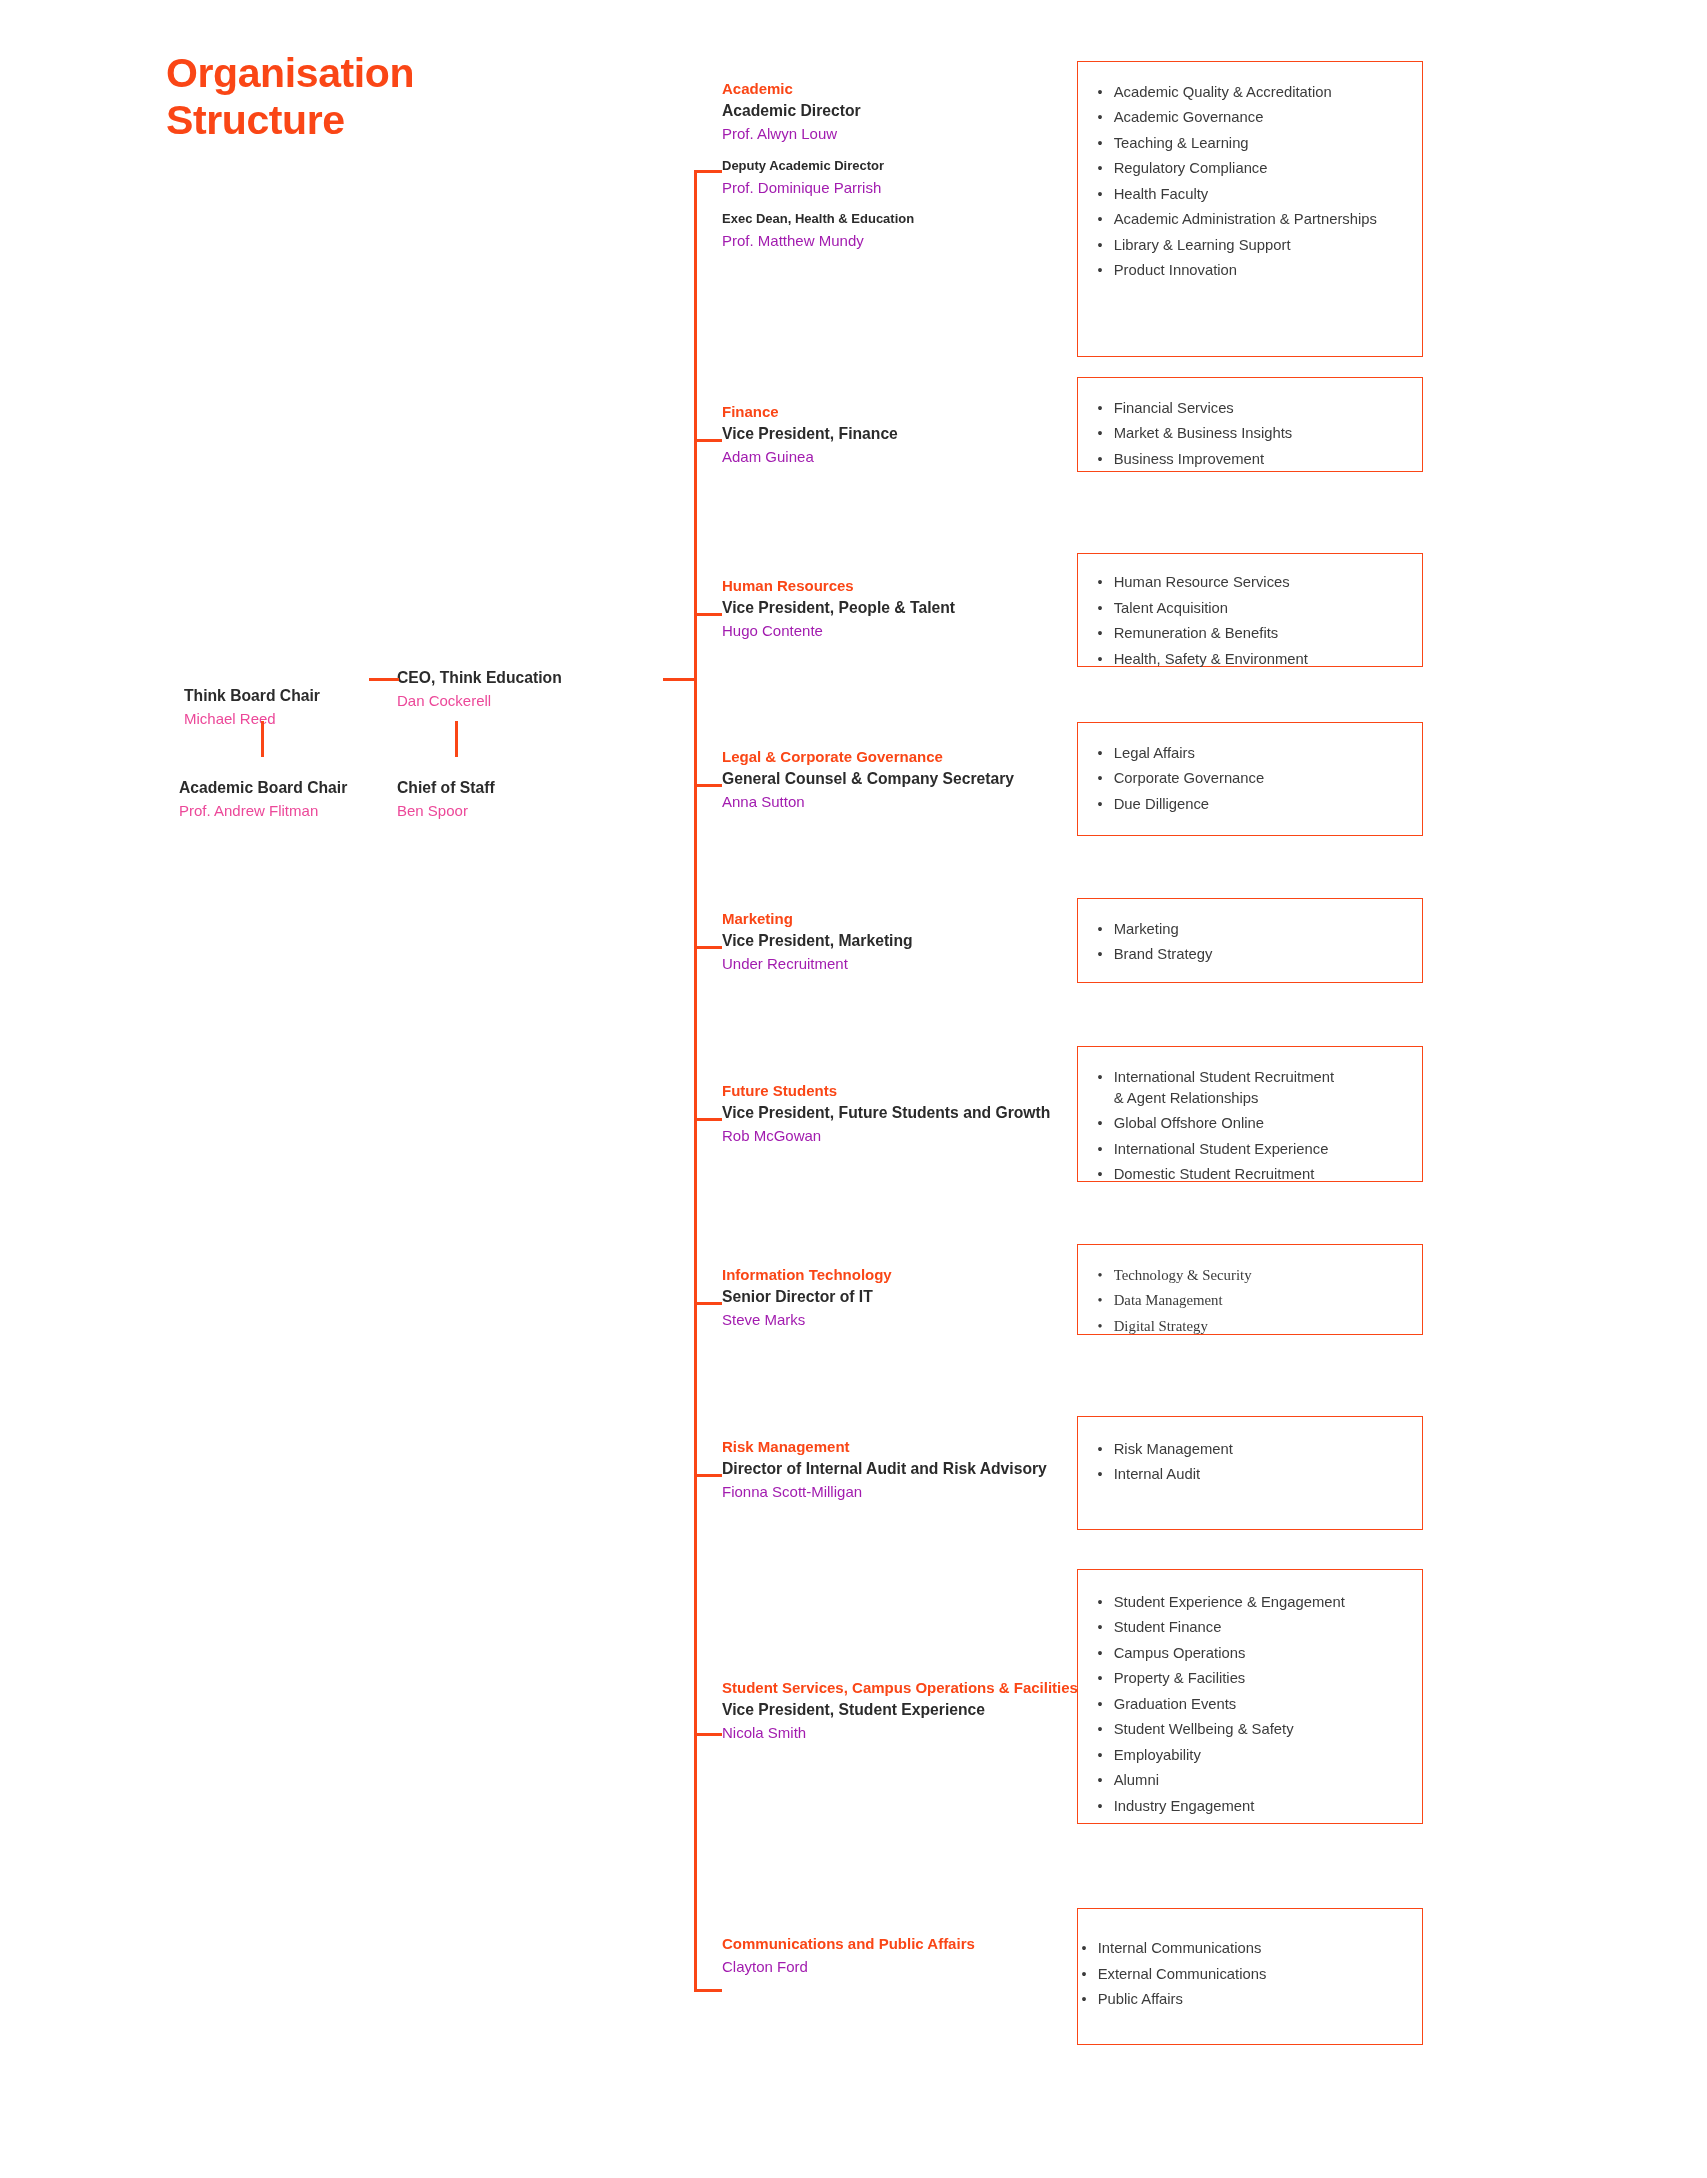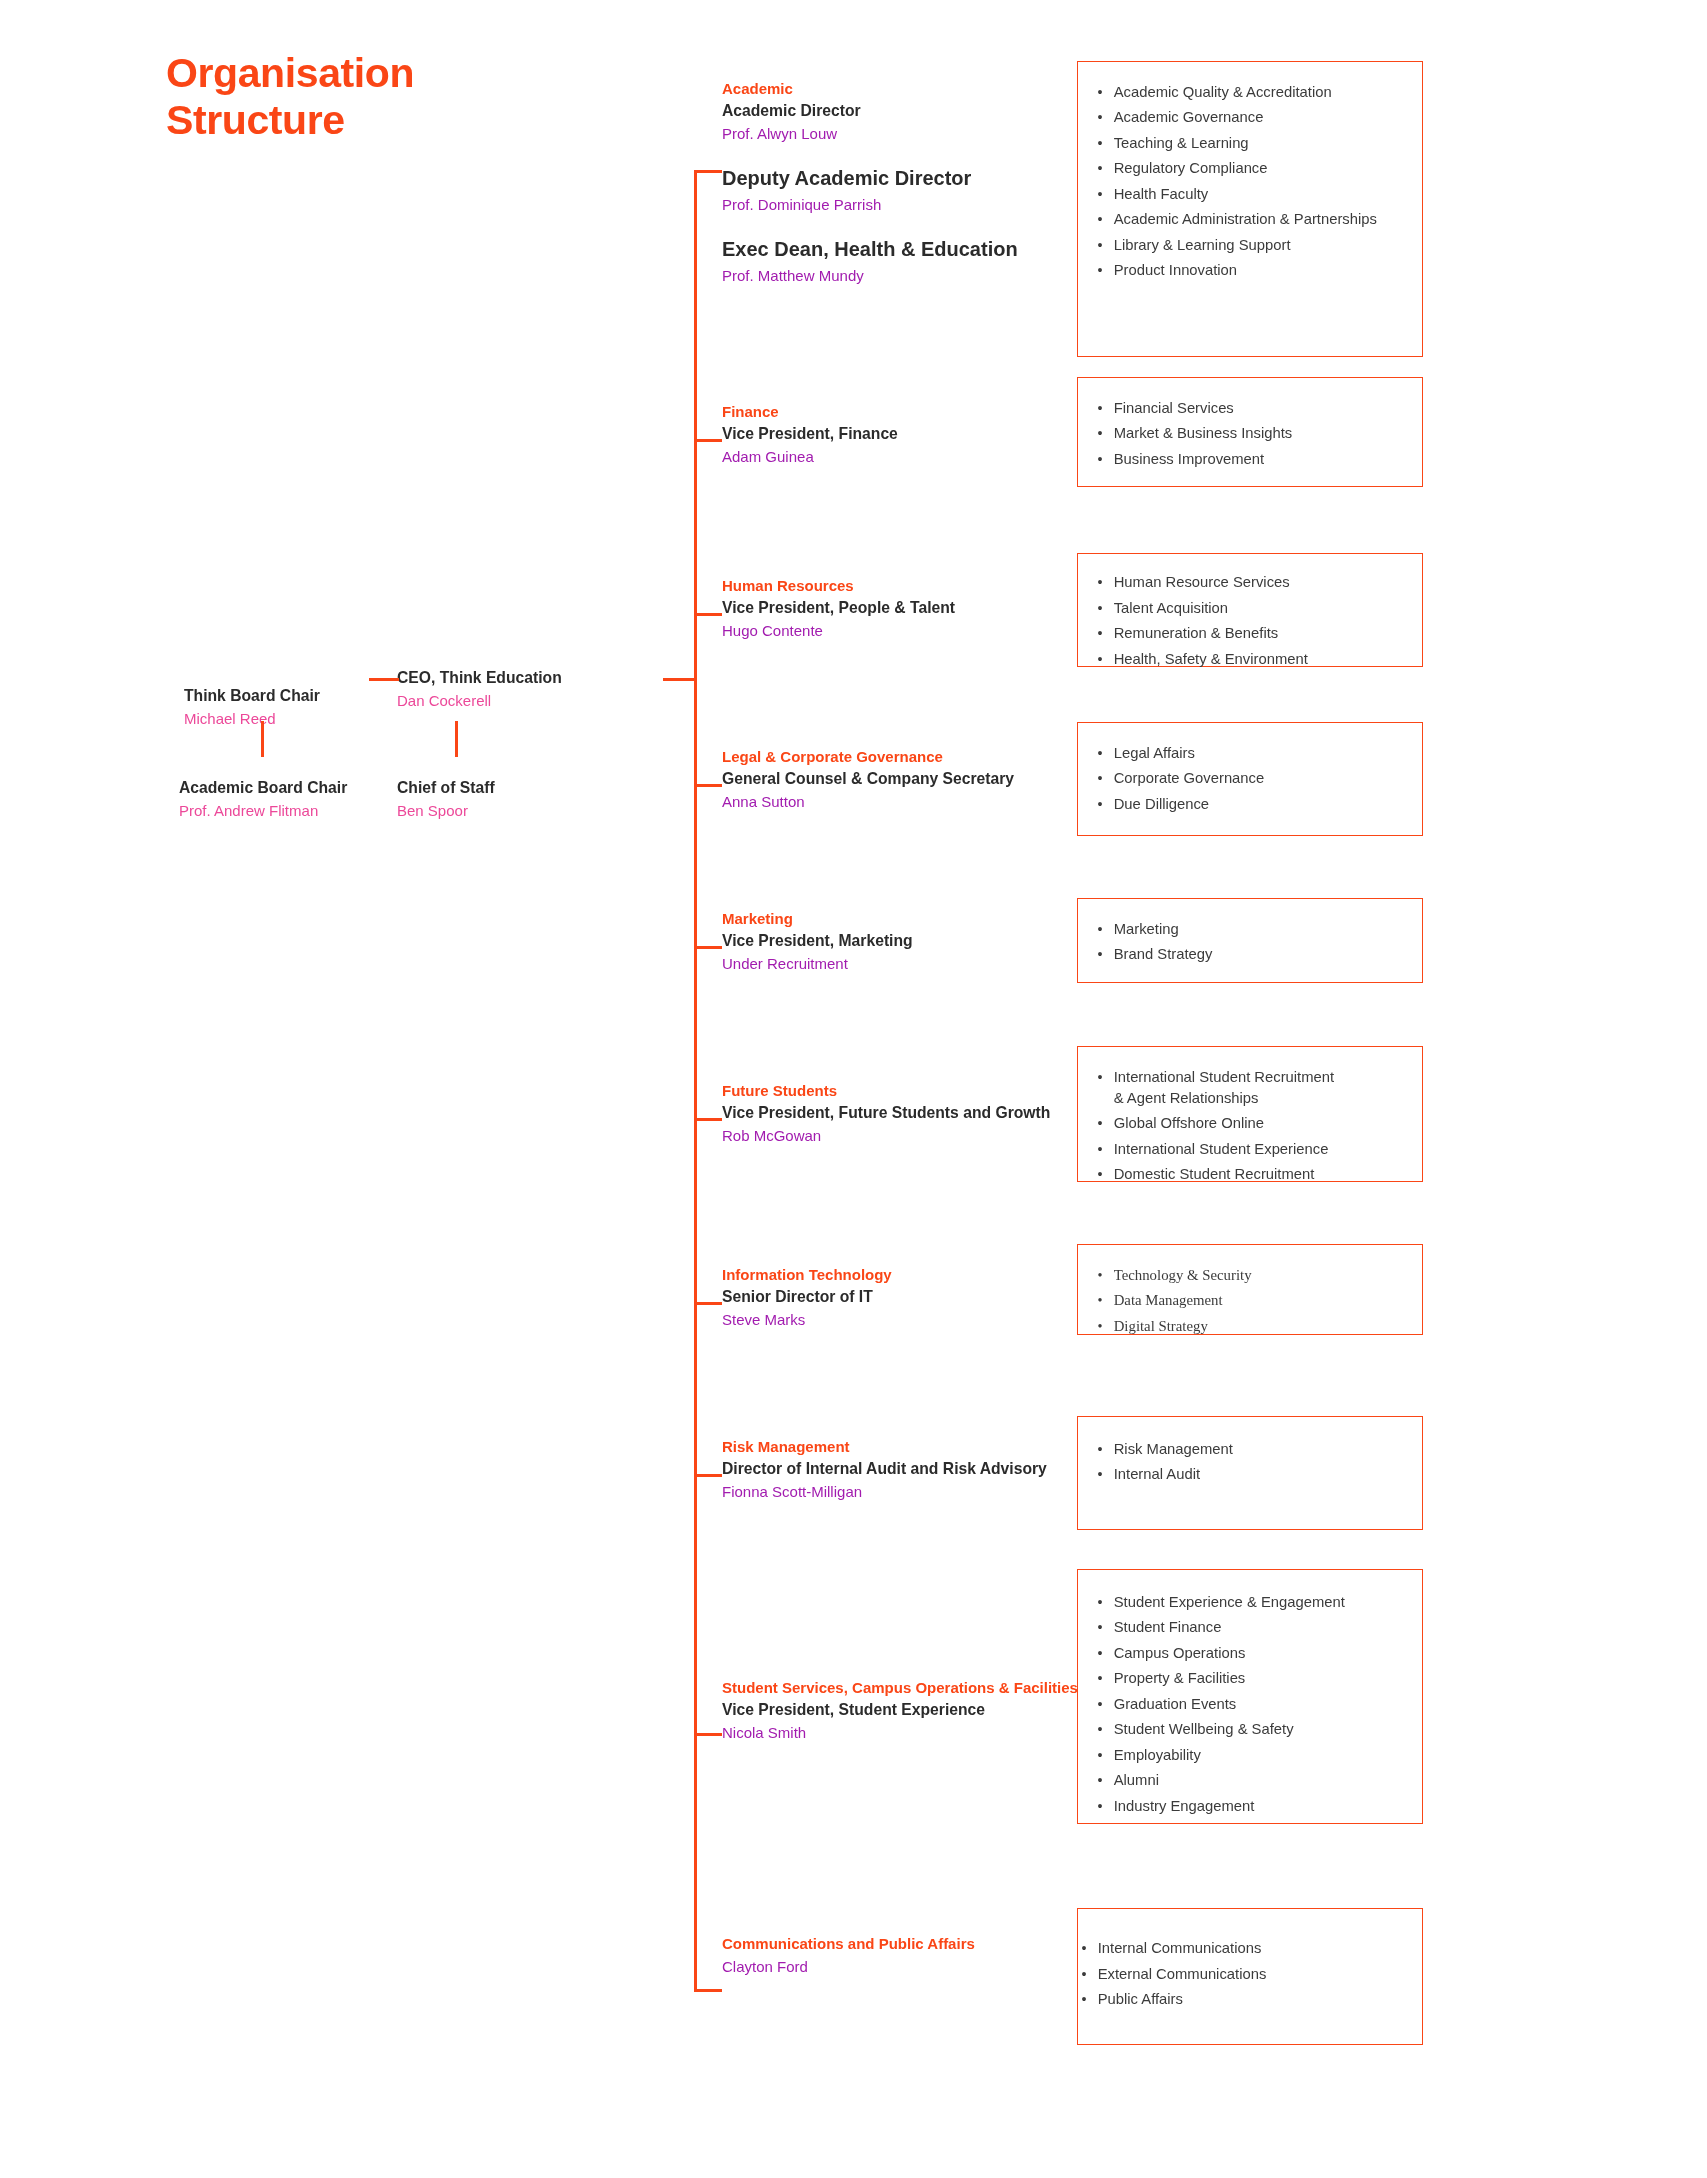--- a/index.html
+++ b/index.html
@@ -86,25 +86,25 @@
     width: 358px;
     margin-top: 0.9px;
   }
   .div-name {
     font-size: 15px;
     color: #a21caf;
     line-height: 1.45;
     margin-top: 1.8px;
   }
   .div-sub {
-    font-size: 20px;
+    font-size: 13px;
     font-weight: bold;
     color: #2b2b2b;
     line-height: 1.36;
-    margin-top: 20px;
+    margin-top: 12px;
     width: 358px;
   }
 
   
   .resp-box {
     position: absolute;
     left: 1077px;
     width: 346px;
     border: 1.4px solid #FA4616;
     background: #ffffff;
@@ -204,21 +204,21 @@
           <li class="resp-item"><span>Academic Administration &amp; Partnerships</span></li>
           <li class="resp-item"><span>Library &amp; Learning Support</span></li>
           <li class="resp-item"><span>Product Innovation</span></li>
         </ul>
       </div>
       <div class="division" style="top: 402px;">
         <div class="div-dept">Finance</div>
         <div class="div-role">Vice President, Finance</div>
         <div class="div-name">Adam Guinea</div>
       </div>
-      <div class="resp-box" style="top: 377px; height: 110px; padding-top: 19.7px; padding-left: 16px; padding-right: 10.7px;">
+      <div class="resp-box" style="top: 377px; height: 95px; padding-top: 19.7px; padding-left: 16px; padding-right: 10.7px;">
         <ul class="resp-list">
           <li class="resp-item"><span>Financial Services</span></li>
           <li class="resp-item"><span>Market &amp; Business Insights</span></li>
           <li class="resp-item"><span>Business Improvement</span></li>
         </ul>
       </div>
       <div class="division" style="top: 576px;">
         <div class="div-dept">Human Resources</div>
         <div class="div-role">Vice President, People &amp; Talent</div>
         <div class="div-name">Hugo Contente</div>

